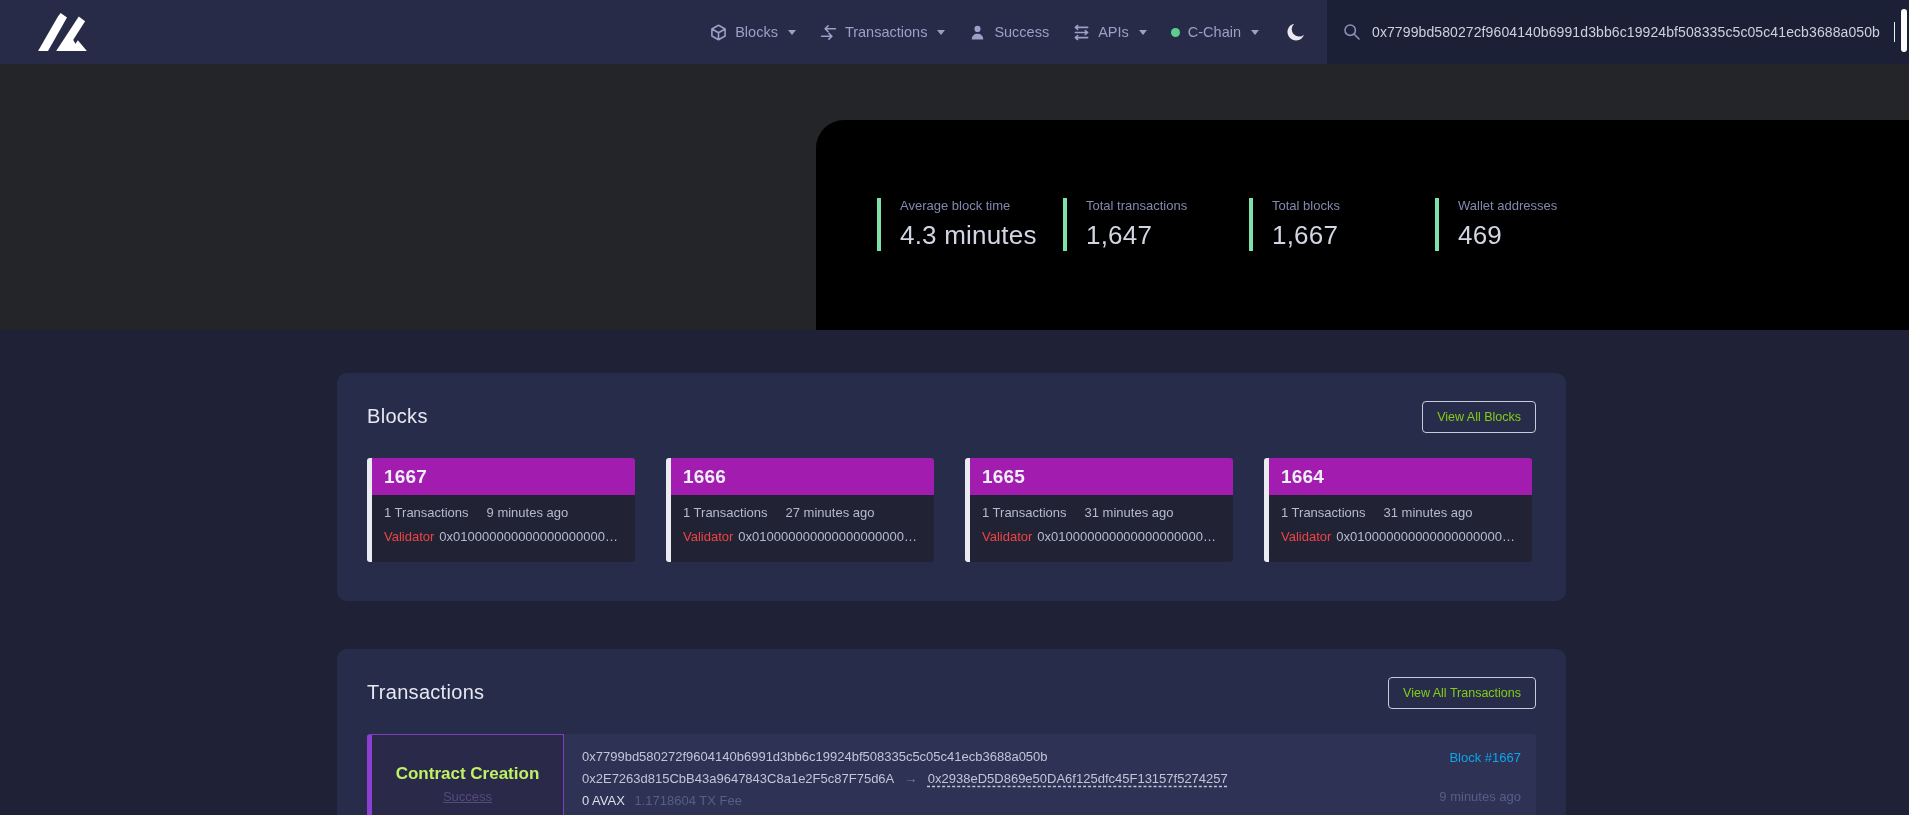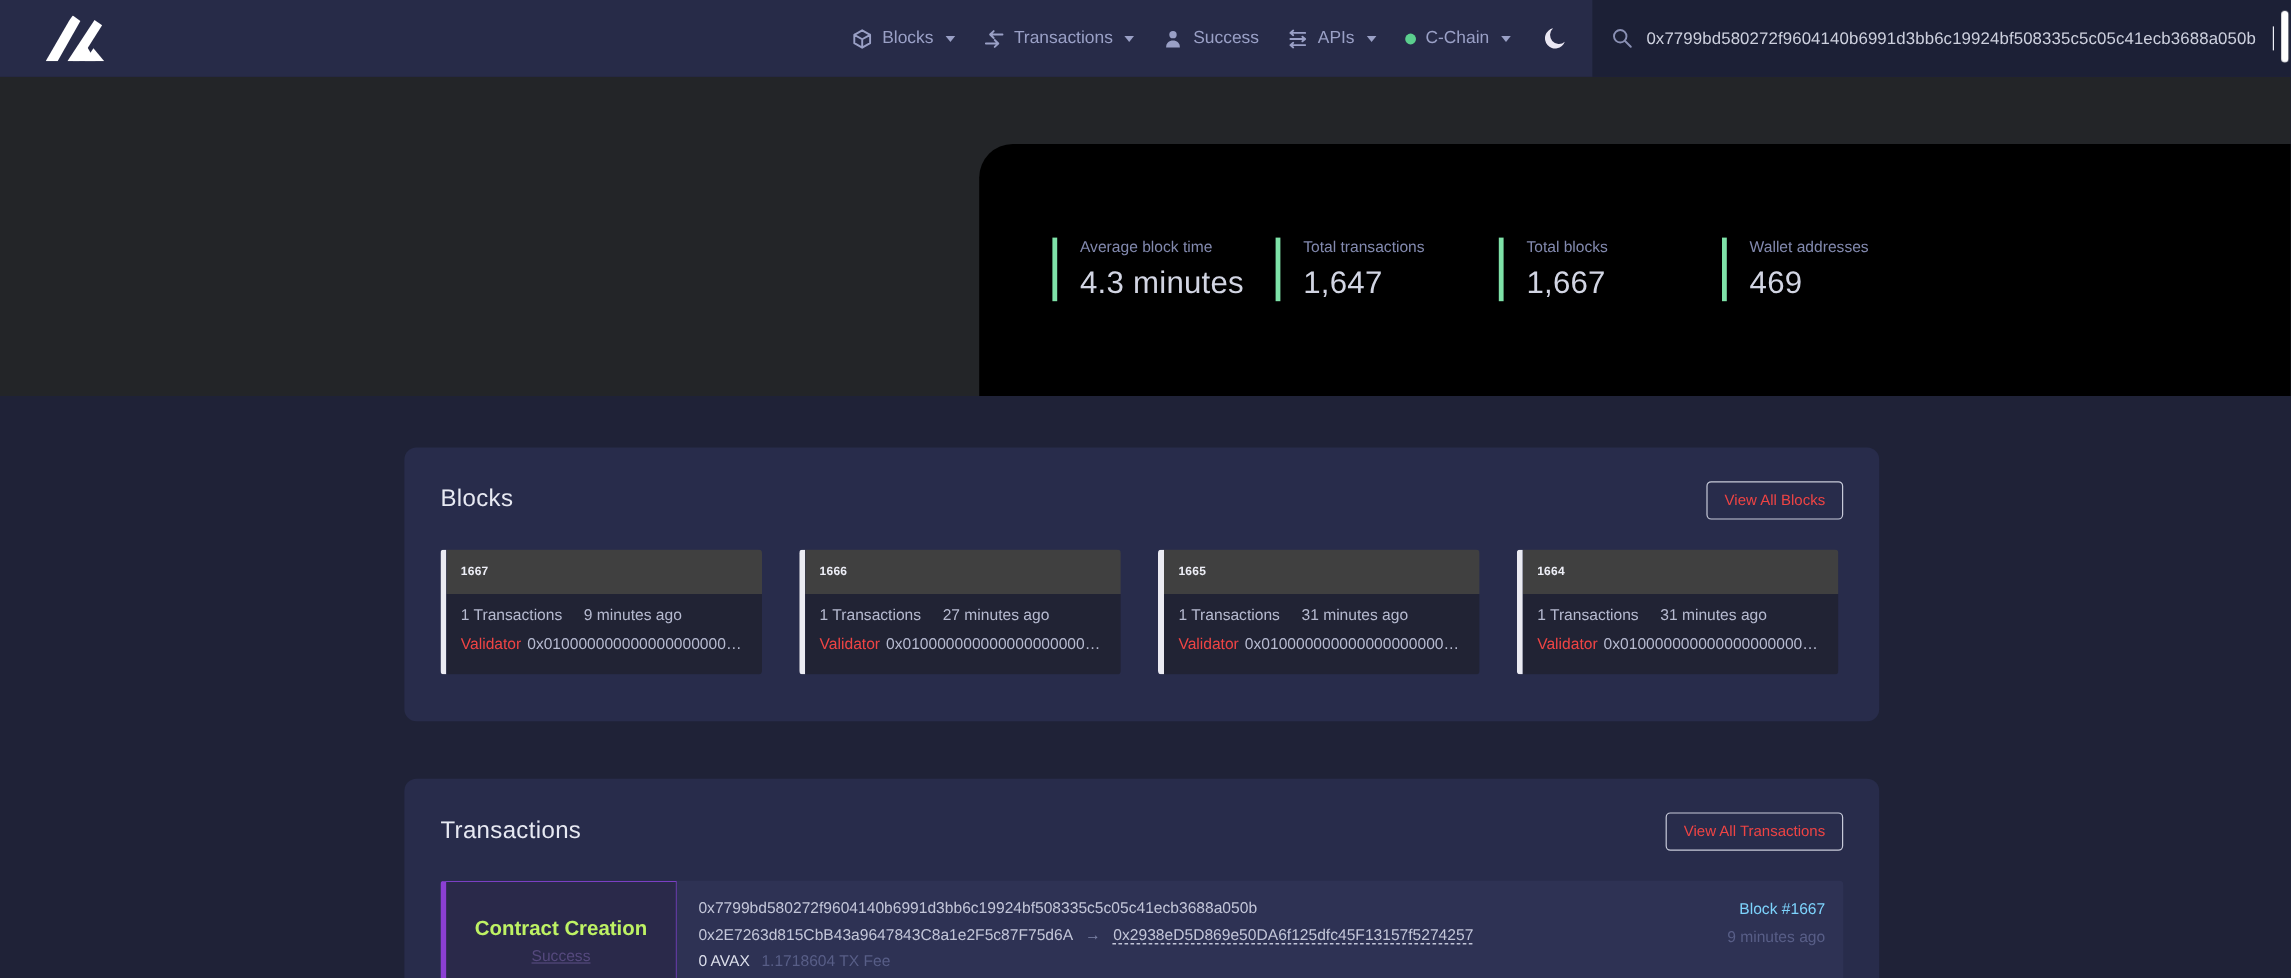--- a/index.html
+++ b/index.html
@@ -64,34 +64,34 @@
   .panel {
     width:1229px; margin-left:337px; background:#282c4b;
     border-radius:10px; padding:28px 30px;
   }
   .panel-blocks { height:228px; }
   .panel-transactions { margin-top:48px; height:300px; }
   .panel-head { display:flex; justify-content:space-between; align-items:center; height:31px; }
   .panel-title { font-size:20px; font-weight:400; color:#e7e9f2; letter-spacing:0.3px; }
   .view-all-btn {
     background:transparent; border:1px solid #c7cad9; border-radius:4px;
-    color:#ef4444; font-size:12.5px; font-family:inherit;
+    color:#84cc16; font-size:12.5px; font-family:inherit;
     padding:8px 14px; cursor:pointer; white-space:nowrap;
   }
 
   
   .cards-row { display:flex; gap:31px; margin-top:26px; }
   .block-card {
     width:268px; height:104px; border-left:5px solid #ebebf2; border-radius:3px;
     overflow:hidden; display:flex; flex-direction:column; cursor:pointer;
   }
   .block-card-header {
-    background:#404040; height:37px; flex:0 0 auto;
+    background:#a21caf; height:37px; flex:0 0 auto;
     display:flex; align-items:center; padding-left:12px;
-    color:#edeef6; font-weight:bold; font-size:10px; letter-spacing:0.2px;
+    color:#edeef6; font-weight:bold; font-size:19px; letter-spacing:0.2px;
   }
   .block-card-body { background:#212334; flex:1; padding:10px 12px; font-size:13px; color:#b6bad0; }
   .block-card-meta { display:flex; gap:18px; margin-bottom:9px; }
   .validator-line { display:flex; gap:5px; align-items:baseline; }
   .validator-label { color:#ef4444; flex:0 0 auto; }
   .validator-hash { overflow:hidden; text-overflow:ellipsis; white-space:nowrap; max-width:182px; }
 
   
   .tx-row {
     margin-top:26px; width:1169px; height:100px; background:#2e3254;
@@ -104,21 +104,21 @@
     display:flex; flex-direction:column; align-items:center; justify-content:center; gap:5px;
   }
   .tx-type { color:#bef264; font-weight:bold; font-size:17px; }
   .tx-status { color:#55497d; font-size:13px;text-decoration:underline; }
   .tx-main { padding:15px 0 0 18px; font-size:13px; color:#c2c5d8; display:flex; flex-direction:column; gap:7px; }
   .arrow { color:#7d84a8; margin:0 7px; }
   .addr-to { text-decoration:underline dashed; text-underline-offset:3px; cursor:pointer; }
   .tx-value { color:#dcdfeb; font-weight:500;margin-top:13px; }
   .tx-fee { color:#585e87; margin-left:6px; }
   .tx-right { margin-left:auto; text-align:right; padding:16px 15px 0 0; font-size:13px; }
-  .tx-block { color:#7dd3fc; margin-bottom:8px; }
+  .tx-block { color:#0ea5e9; margin-bottom:24px; }
   .tx-age { color:#585e87; }
 
   
   .scroll-thumb {
     position:fixed; top:9px; right:2px; width:6px; height:43px;
     background:#fdfdfe; border-radius:3px; z-index:20;
   }
 </style>
 </head>
 <body>

